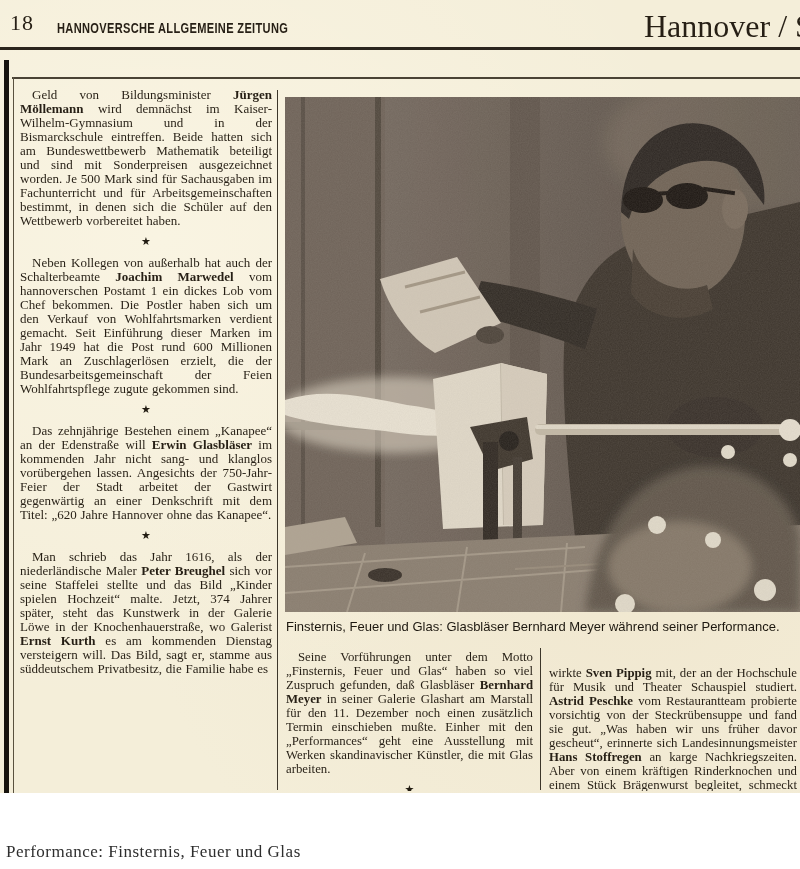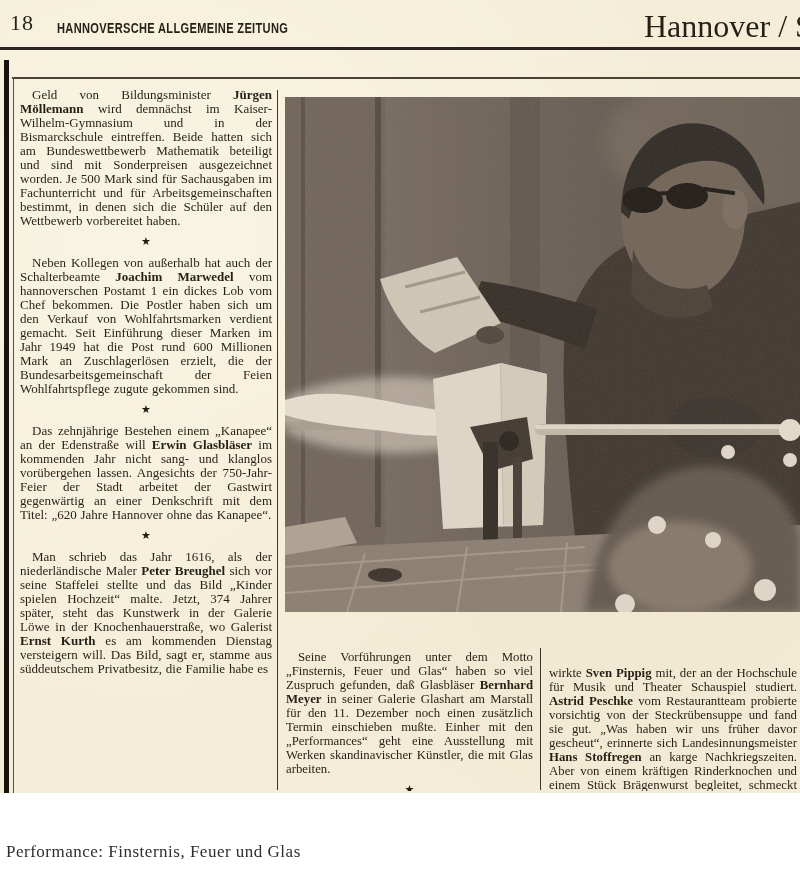--- a/index.html
+++ b/index.html
@@ -158,20 +158,21 @@
         <circle cx="443" cy="355" r="7"></circle>
         <circle cx="480" cy="493" r="11"></circle>
         <circle cx="505" cy="363" r="7"></circle>
         <circle cx="340" cy="507" r="10"></circle>
       </g>
       <rect width="515" height="515" fill="#7a6a50" opacity="0.07"></rect>
       <rect width="515" height="515" filter="url(#grain)" opacity="0.22"></rect>
     </svg>
   </div>
 
+  <div class="caption">Finsternis, Feuer und Glas: Glasbläser Bernhard Meyer während seiner Performance.</div>
 
   <div class="mid-col">
       <p class="body-p"><span>Seine Vorführungen unter dem Motto „Finsternis, Feuer und Glas“ haben so viel Zuspruch gefunden, daß Glasbläser </span><strong>Bernhard Meyer</strong><span> in seiner Galerie Glashart am Marstall für den 11. Dezember noch einen zusätzlich Termin einschieben mußte. Einher mit den „Performances“ geht eine Ausstellung mit Werken skandinavischer Künstler, die mit Glas arbeiten.</span></p>
       <div class="star-sep">★</div>
     </div>
   <div class="right-col">
       <p class="body-p no-indent"><span>wirkte </span><strong>Sven Pippig</strong><span> mit, der an der Hochschule für Musik und Theater Schauspiel studiert. </span><strong>Astrid Peschke</strong><span> vom Restaurantteam probierte vorsichtig von der Steckrübensuppe und fand sie gut. „Was haben wir uns früher davor gescheut“, erinnerte sich Landesinnungsmeister </span><strong>Hans Stoffregen</strong><span> an karge Nachkriegszeiten. Aber von einem kräftigen Rinderknochen und einem Stück Brägenwurst begleitet, schmeckt auch die</span></p>
     </div>
 
 </div>

